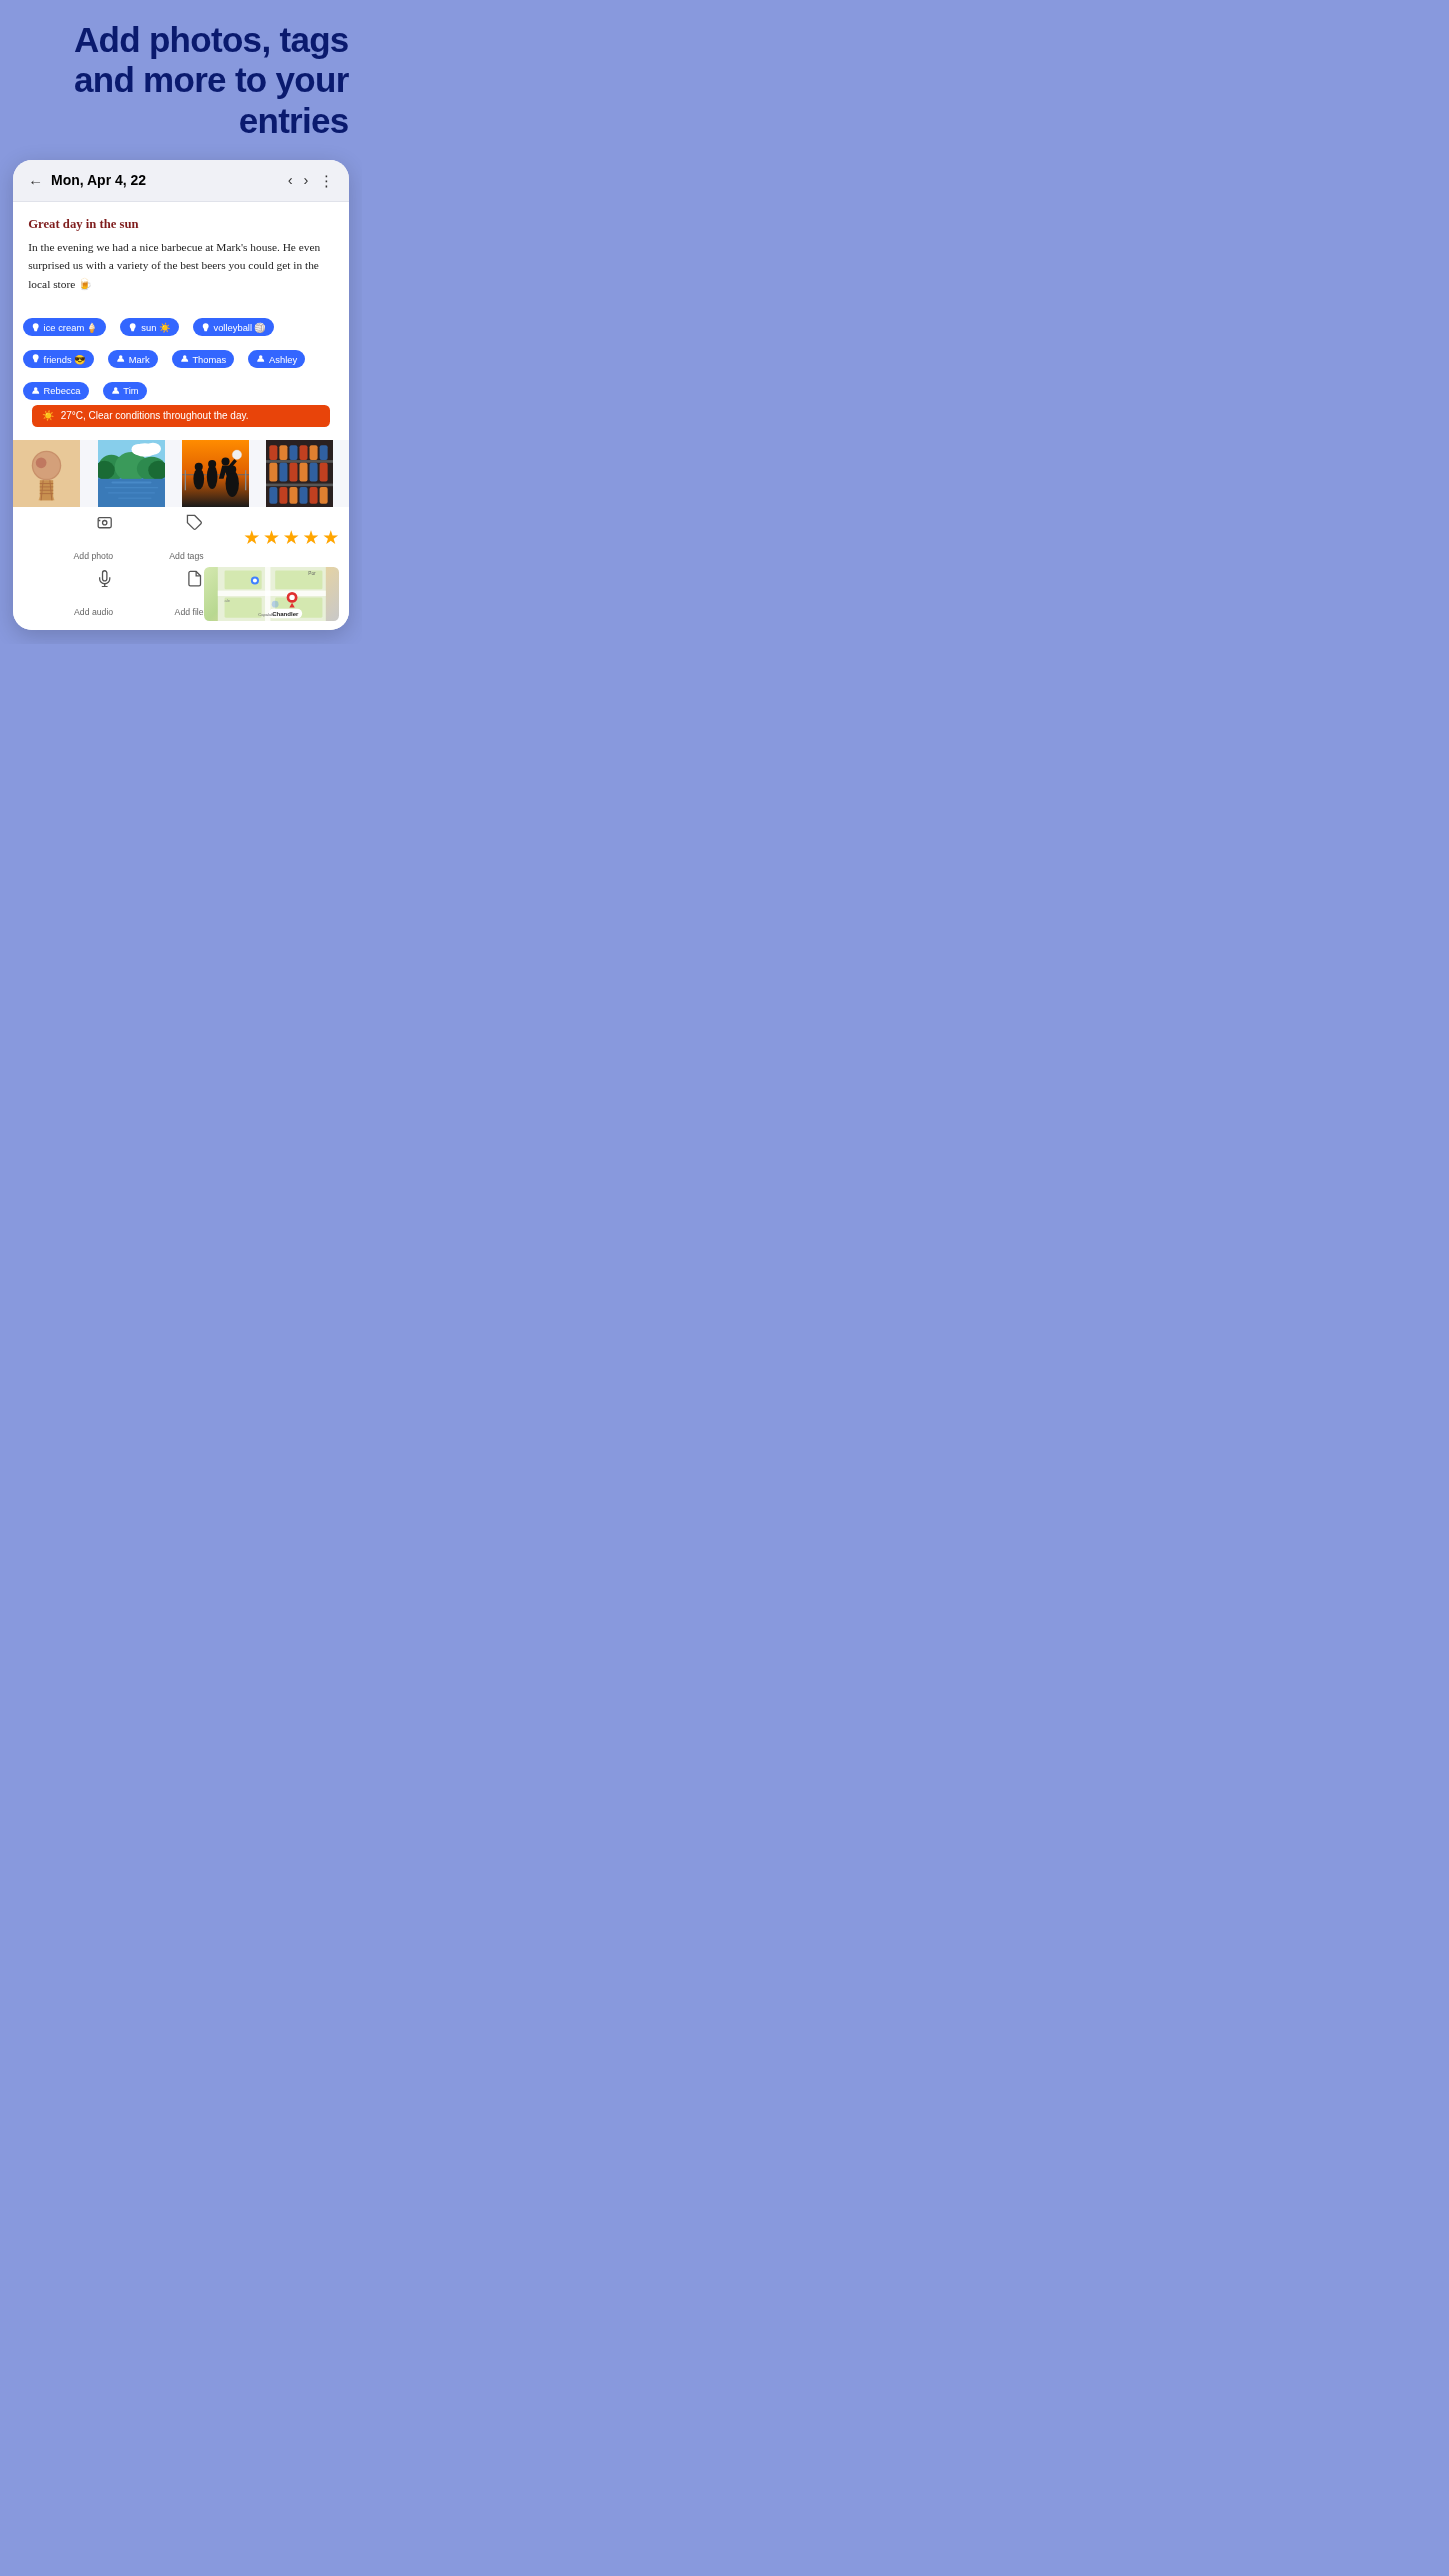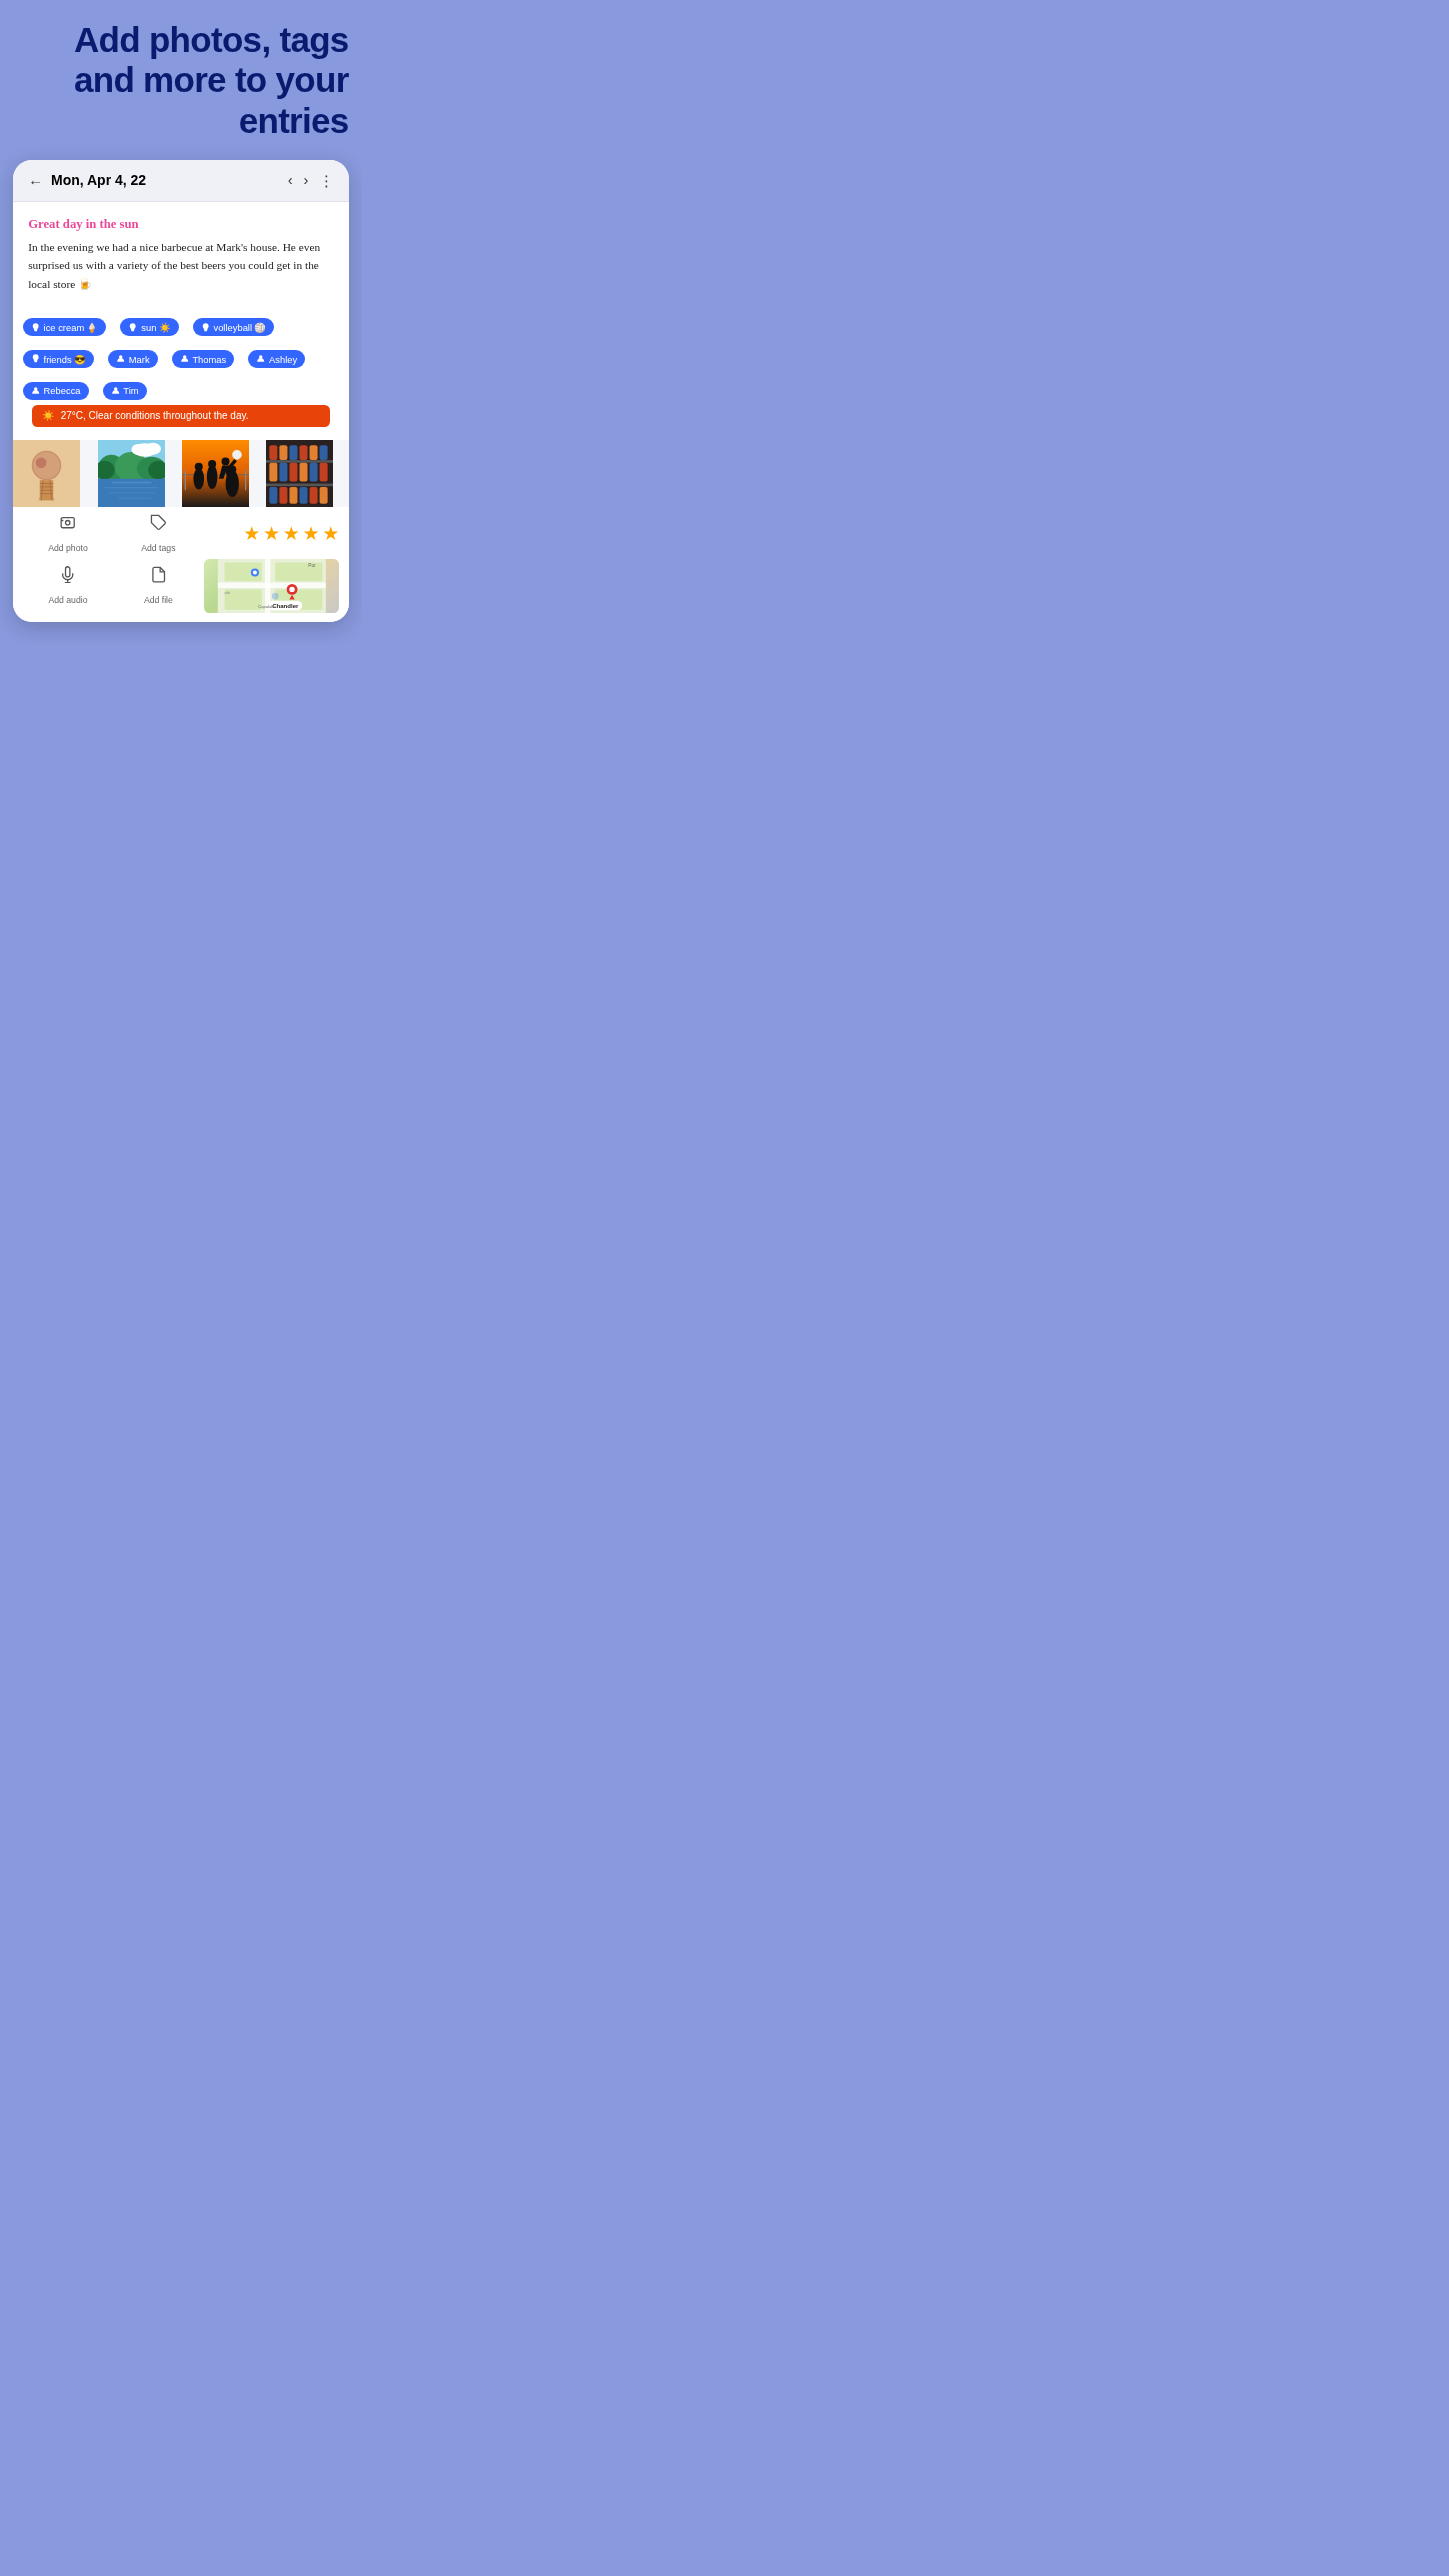--- a/index.html
+++ b/index.html
@@ -76,21 +76,21 @@
 
     
     .entry-body {
       background: #ffffff;
       padding: 14.8px 14.8px 8px;
     }
 
     .entry-title {
       font-size: 12.7px;
       font-weight: 800;
-      color: #ec4899;
+      color: #7f1d1d;
       margin-bottom: 6.7px;
       font-family: 'Georgia', serif;
     }
 
     .entry-text {
       font-size: 11.4px;
       color: #222;
       line-height: 1.6;
       font-family: 'Georgia', serif;
     }
@@ -164,22 +164,22 @@
 
     .toolbar-row {
       display: flex;
       align-items: center;
       margin-bottom: 5.4px;
     }
 
     .toolbar-btn {
       display: flex;
       flex-direction: column;
-      align-items: center;
-      gap: 12px;
+      align-items: flex-end;
+      gap: 20px;
       flex: 1;
       cursor: pointer;
     }
 
     .toolbar-btn .btn-label {
       font-size: 8.7px;
       color: #666;
     }
 
     .stars-area {

